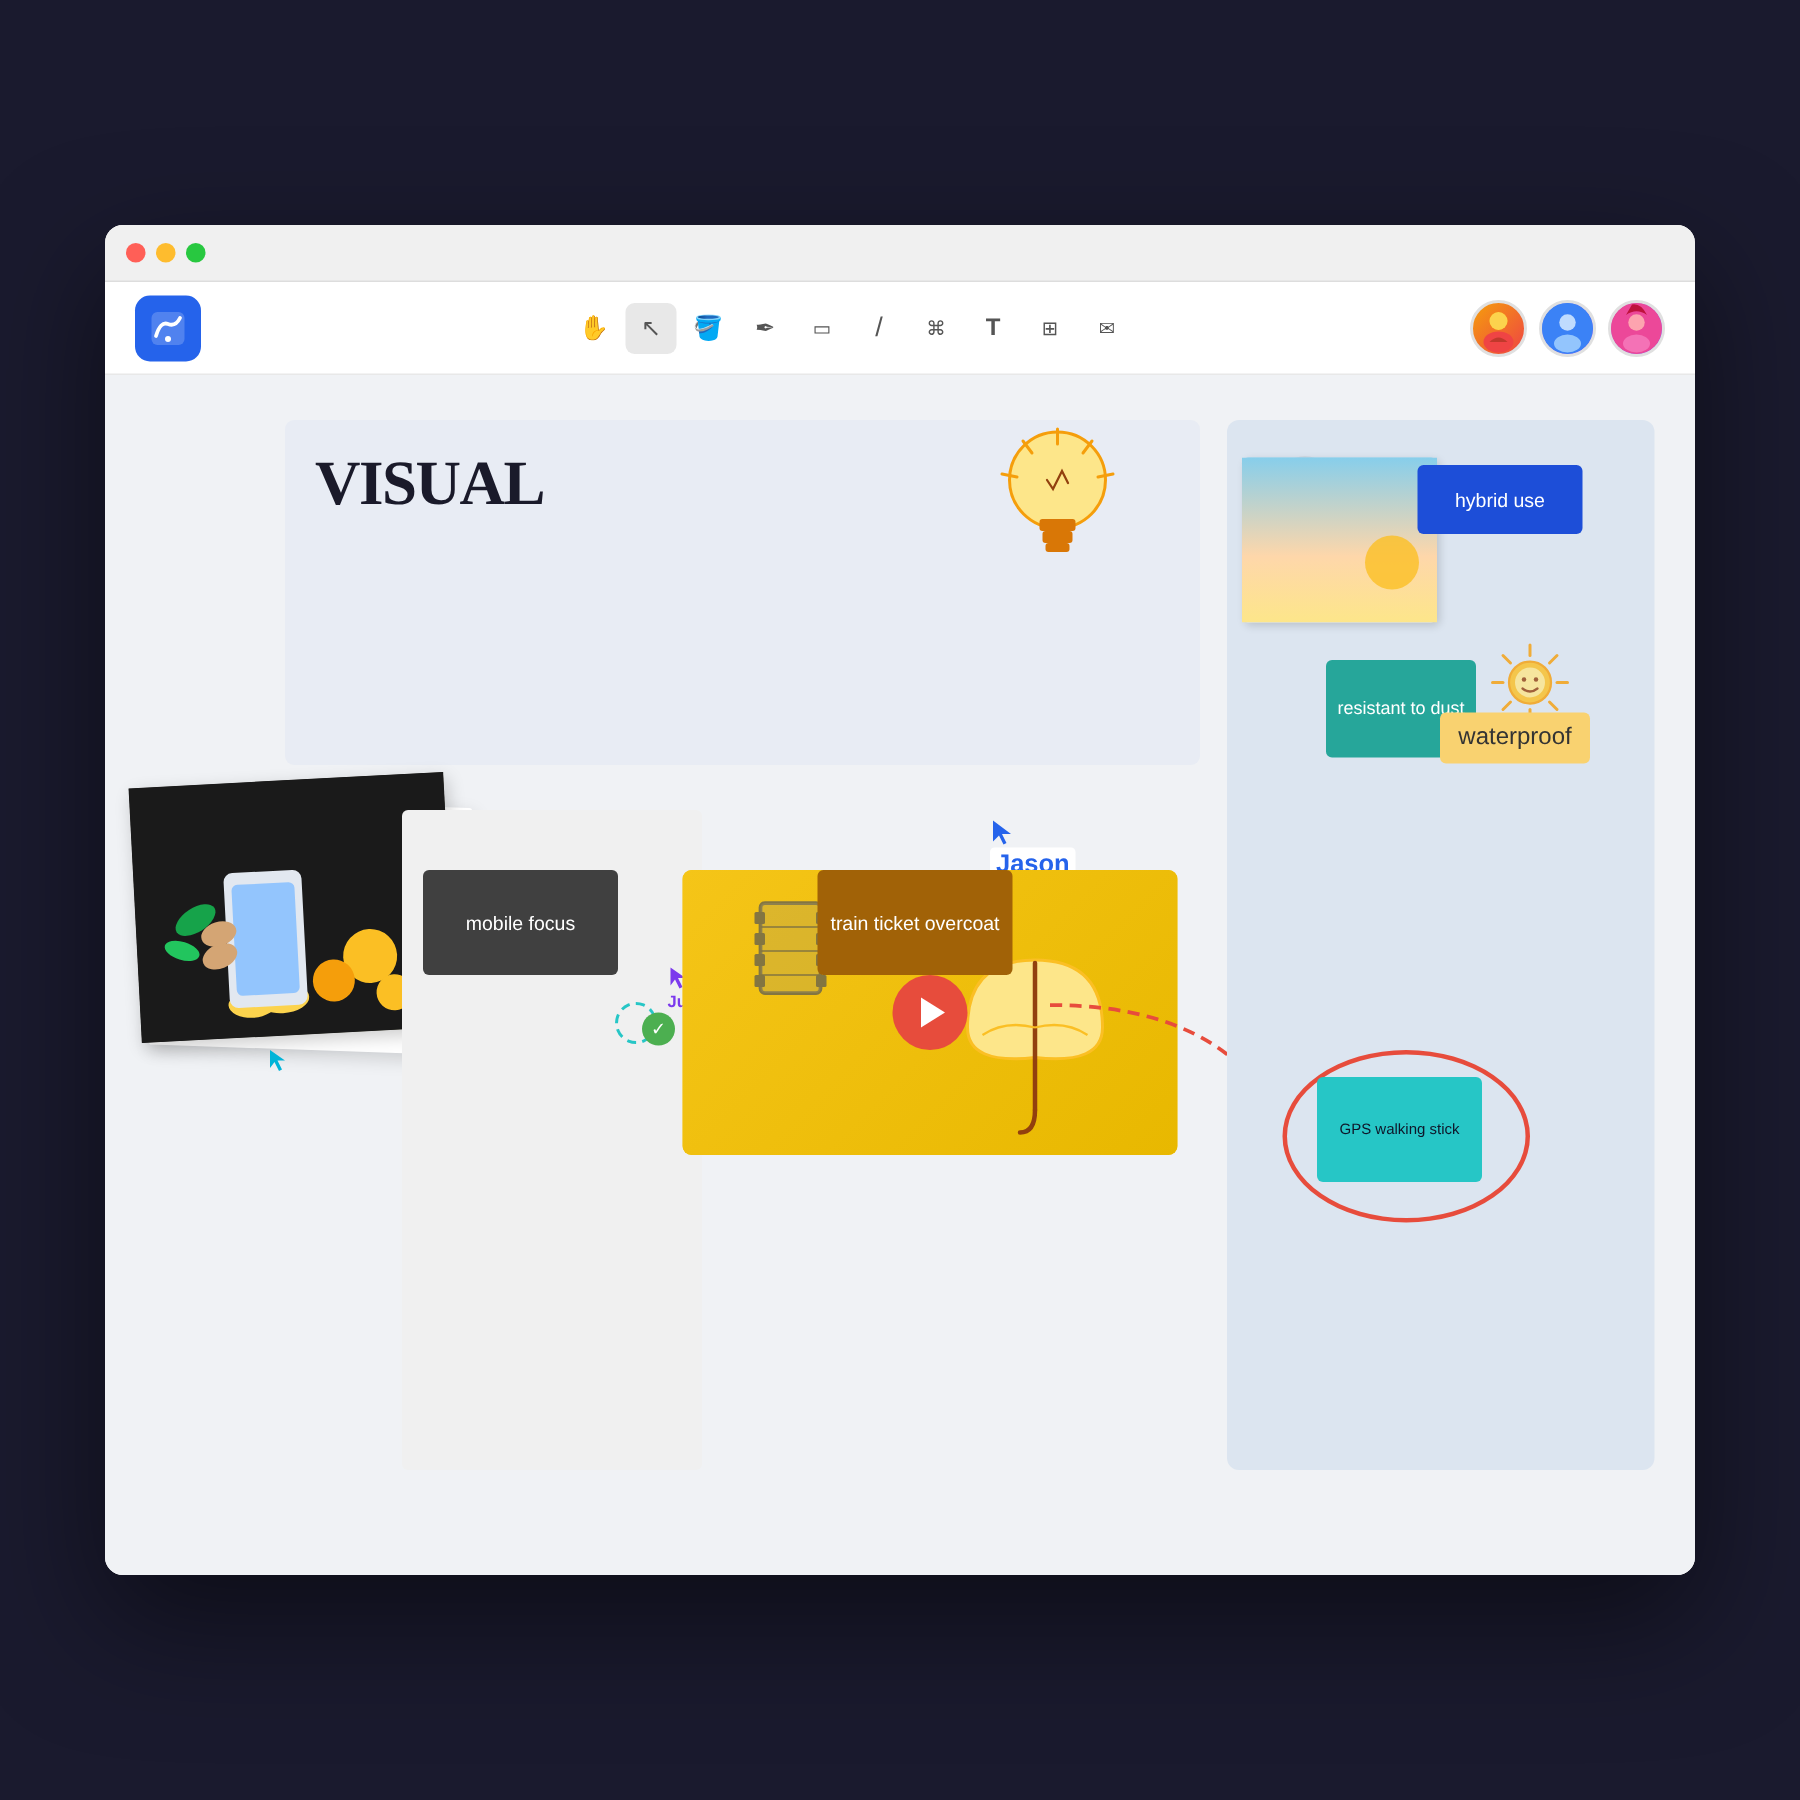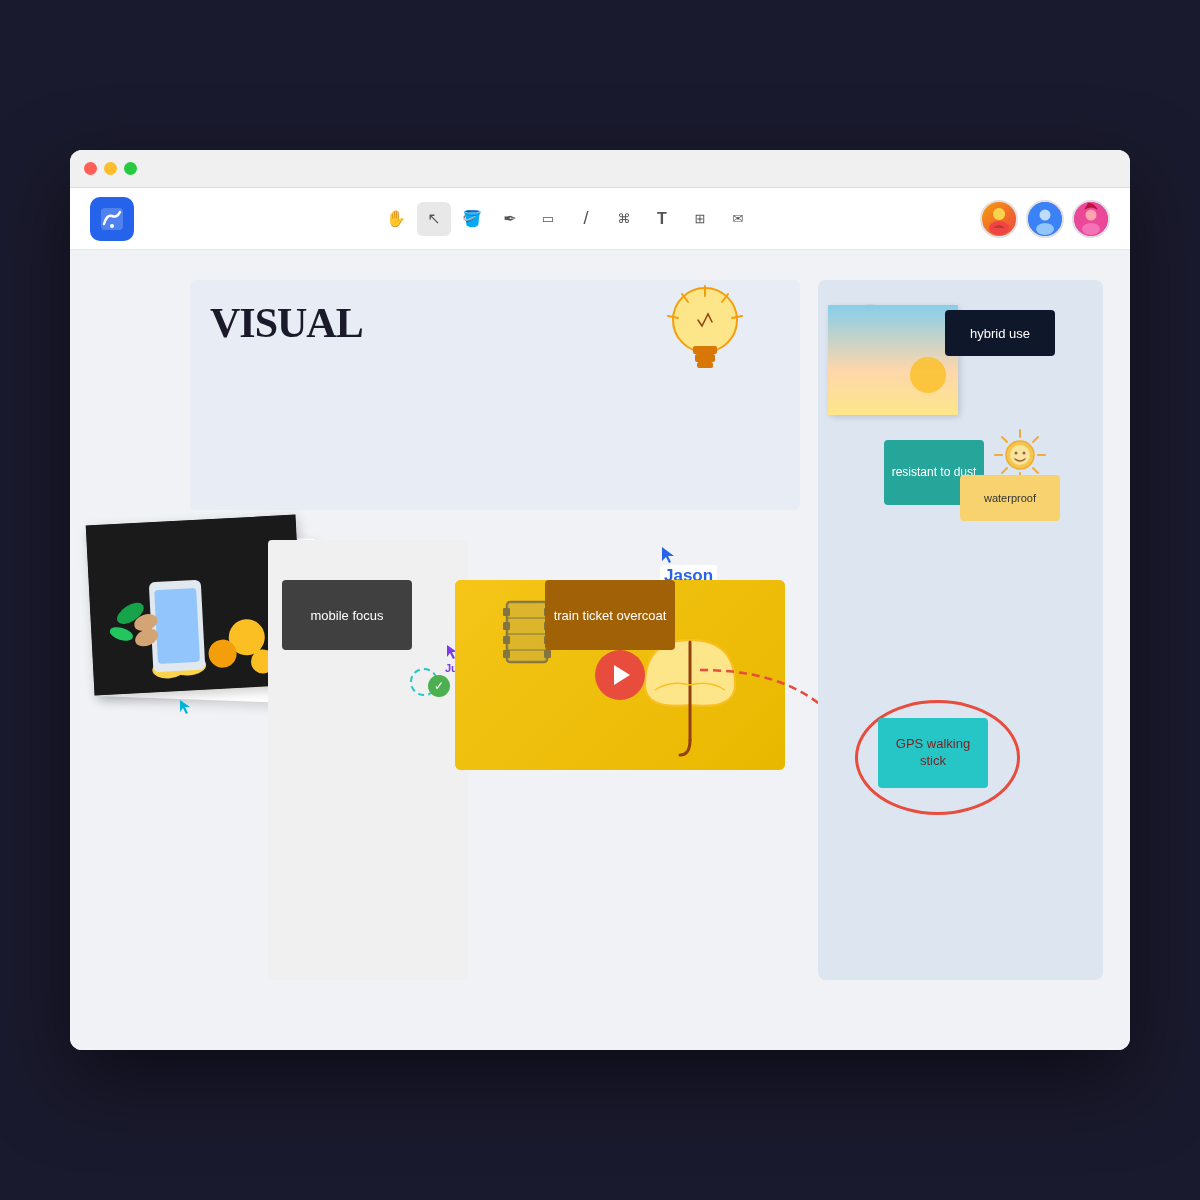--- a/index.html
+++ b/index.html
@@ -388,21 +388,21 @@
       background: #dce5f0;
       border-radius: 8px;
     }
 
     .sticky-hybrid {
       position: absolute;
       top: 60px;
       left: 875px;
       width: 110px;
       height: 46px;
-      background: #0f172a;
+      background: #1d4ed8;
       border-radius: 4px;
       display: flex;
       align-items: center;
       justify-content: center;
       font-size: 13px;
       color: #fff;
       text-align: center;
     }
 
     .sky-photo {
@@ -433,27 +433,27 @@
       padding: 6px;
       line-height: 1.3;
       margin-left: 24px;
     }
 
     .sticky-waterproof {
       position: absolute;
       top: 225px;
       left: 890px;
       width: 100px;
-      height: 46px;
+      height: 34px;
       background: #f9d270;
       border-radius: 4px;
       display: flex;
       align-items: center;
       justify-content: center;
-      font-size: 11px;
+      font-size: 16px;
       color: #333;
       text-align: right;
     }
 
     
     .gps-card-container {
       position: absolute;
       top: 445px;
       left: 760px;
       width: 230px;
@@ -476,23 +476,23 @@
       position: absolute;
       top: 468px;
       left: 808px;
       width: 110px;
       height: 70px;
       background: #26c6c6;
       border-radius: 4px;
       display: flex;
       align-items: center;
       justify-content: center;
-      font-size: 13px;
+      font-size: 10px;
       font-weight: 500;
-      color: #7f1d1d;
+      color: #0f172a;
       text-align: center;
       padding: 8px;
       line-height: 1.3;
       z-index: 2;
     }
 
     
     .dashed-arrow {
       position: absolute;
       top: 400px;

